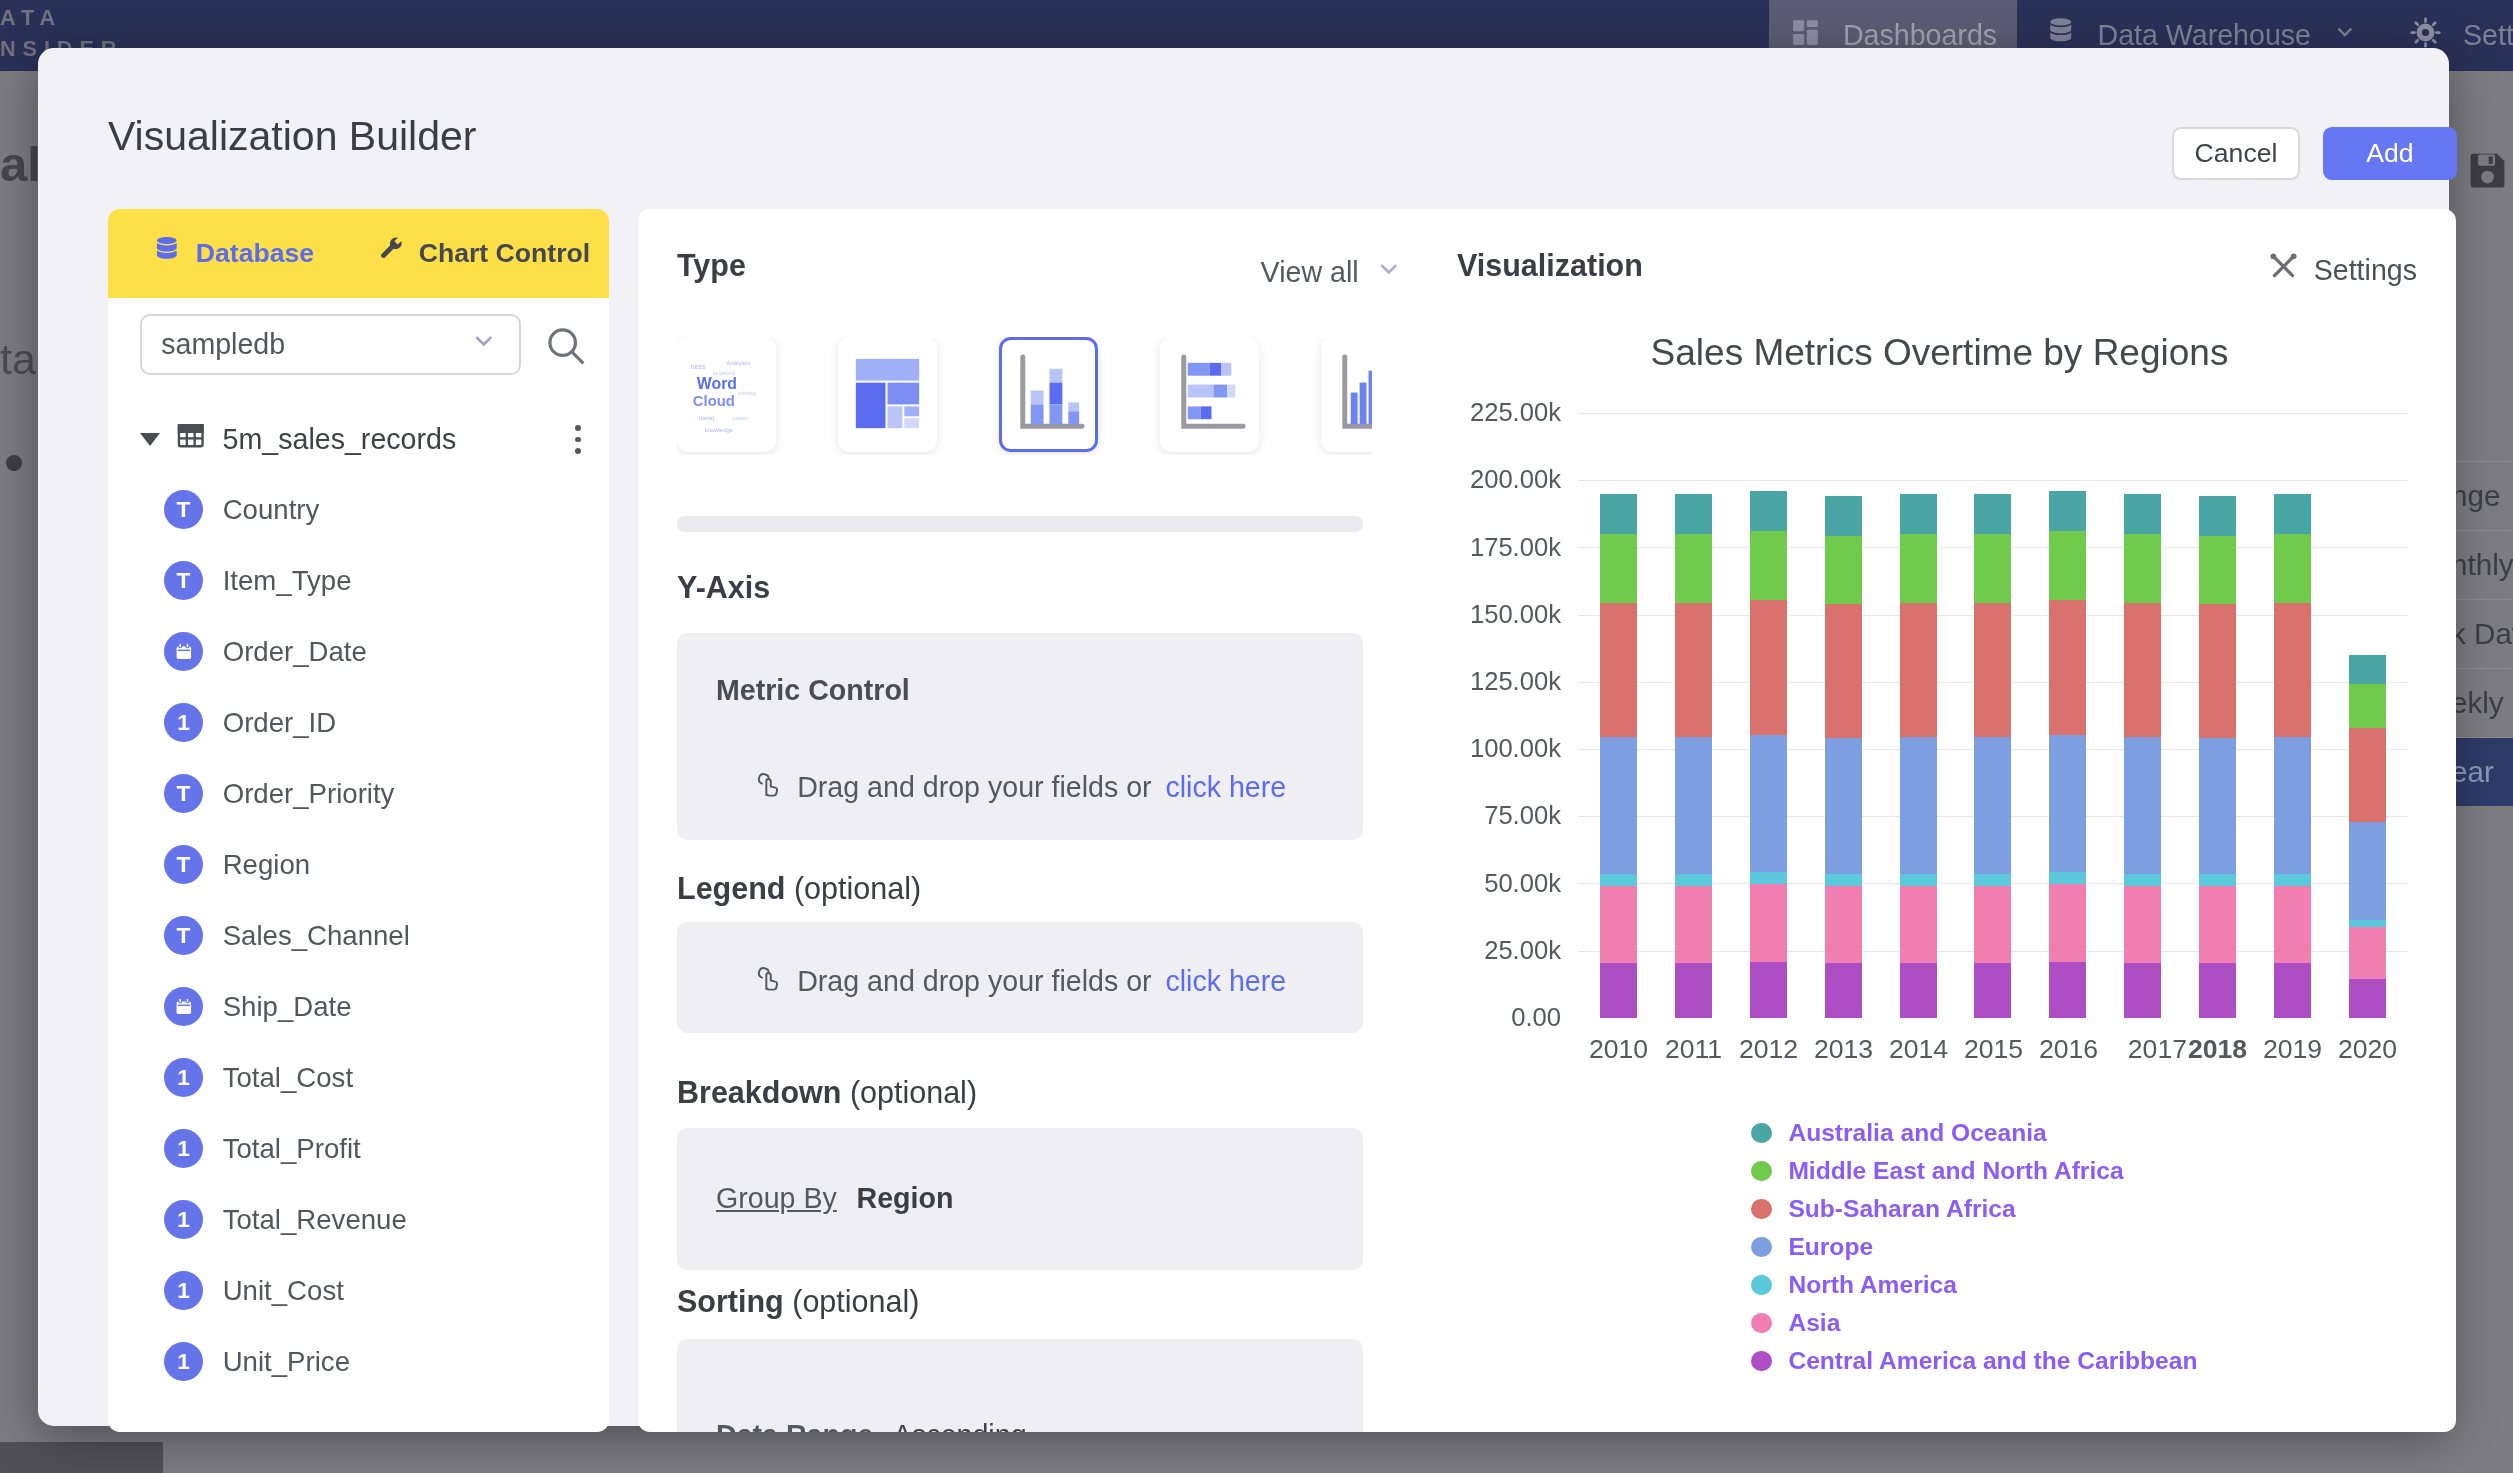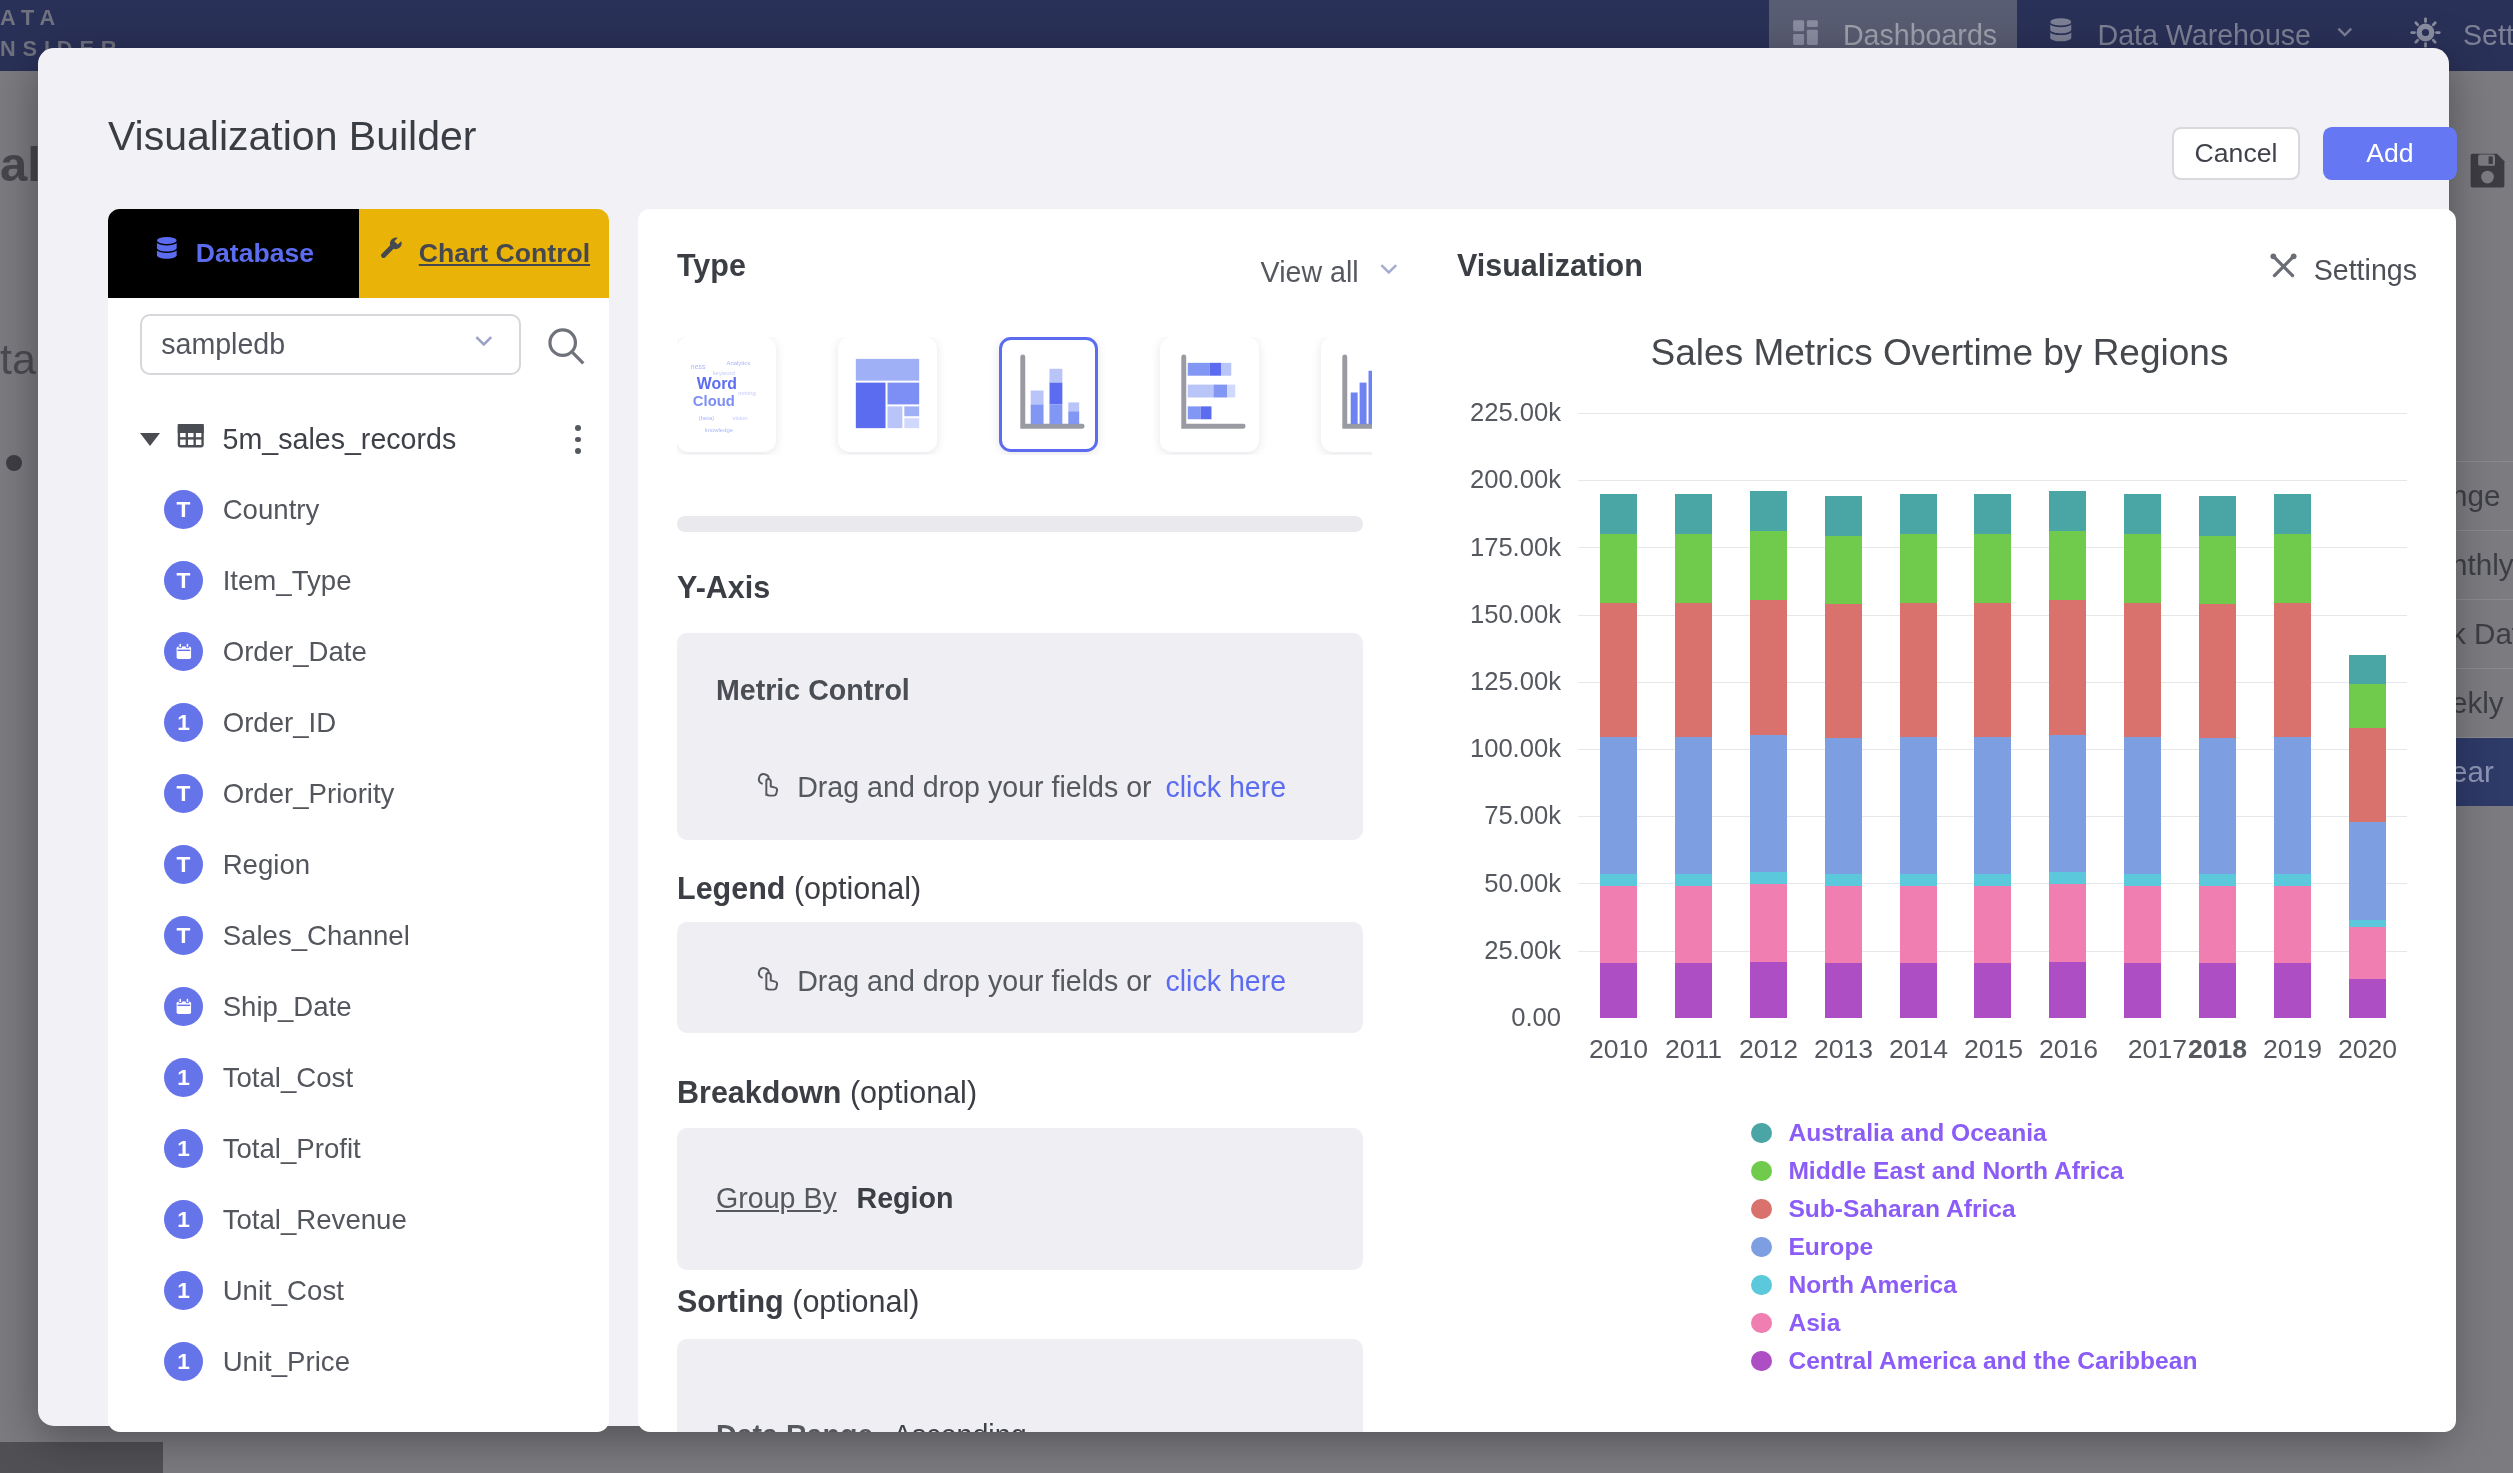--- a/index.html
+++ b/index.html
@@ -31,22 +31,22 @@
   .btn { position:absolute; top:79px; height:53px; border-radius:8.9px; display:flex; align-items:center; justify-content:center; font-size:26.6px; cursor:pointer; }
   .btn-cancel { left:2134px; width:128px; background:#fff; border:2px solid #d8d8dd; color:#3f424a; }
   .btn-add { left:2285px; width:134px; background:#6577f3; color:#fff; }
   .panel { position:absolute; top:161px; height:1223px; background:#fff; border-radius:11.8px; overflow:hidden; }
   .panel-left  { left:70px;   width:501px; }
   .panel-mid   { left:600px;  width:809px; }
   .panel-right { left:1385px; width:1033px; }
   
   .tabs { display:flex; height:89px; }
   .tab { flex:1; display:flex; align-items:center; justify-content:center; gap:13.8px; font-size:26.6px; font-weight:bold; cursor:pointer; }
-  .tab.active { background:#000000; color:#5b6cf0; }
-  .tab.inactive { background:#eab308; color:#45484f;text-decoration:underline; }
+  .tab.active { background:#fde047; color:#5b6cf0; }
+  .tab.inactive { background:#fde047; color:#45484f; }
   .db-select { position:absolute; left:31.5px; top:105px; width:381px; height:61px; background:#fff; border:2px solid #d6d6db; border-radius:9.9px; display:flex; align-items:center; padding:0 19.7px; font-size:28.6px; color:#53565e; cursor:pointer; }
   .db-select .chev { margin-left:auto; }
   .search-btn { position:absolute; left:435px; top:114px; cursor:pointer; }
   .tree-header { position:absolute; left:31.5px; top:207px; width:445px; height:47px; display:flex; align-items:center; gap:15.8px; font-size:28.6px; color:#3e4147; }
   .tri-down { width:0; height:0; border-left:10.8px solid transparent; border-right:10.8px solid transparent; border-top:13.8px solid #4a4c52; }
   .kebab { margin-left:auto; display:flex; flex-direction:column; gap:5.9px; padding:3.9px; cursor:pointer; }
   .kebab i { width:5.9px; height:5.9px; border-radius:50%; background:#55585f; }
   .field-list { position:absolute; left:56px; top:265px; width:424px; }
   .field-row { height:71px; display:flex; align-items:center; gap:19.7px; font-size:27.6px; color:#53565c; }
   .field-icon { width:39px; height:39px; min-width:39px; border-radius:50%; background:#6674ea; color:#fff; display:flex; align-items:center; justify-content:center; font-size:22.7px; font-weight:bold; }

